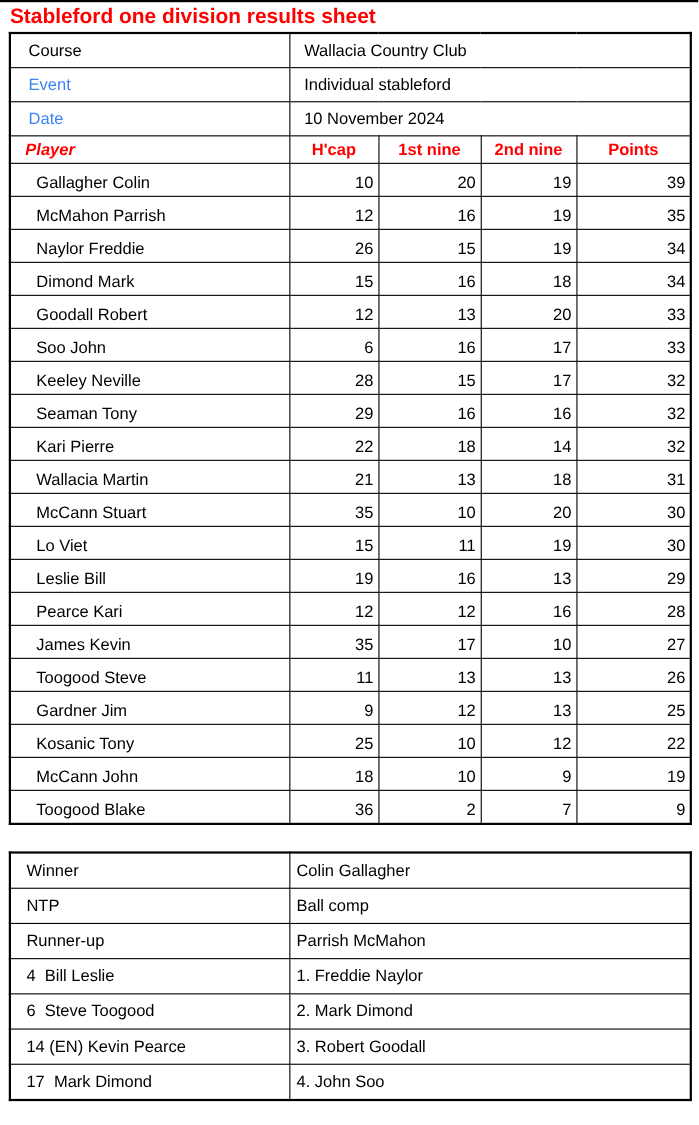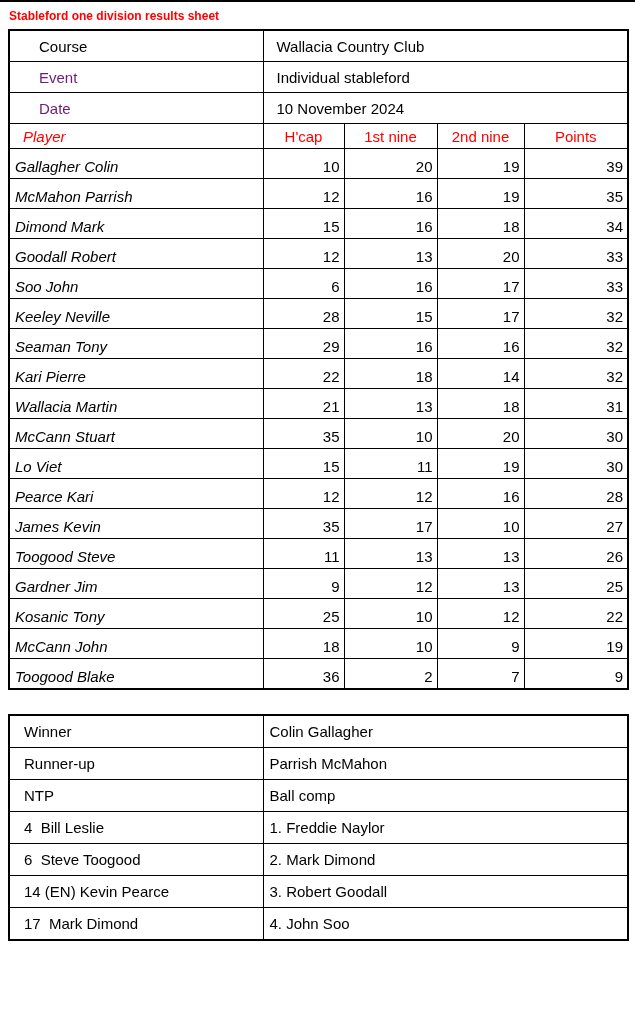--- a/index.html
+++ b/index.html
@@ -13,58 +13,59 @@
     overflow: hidden;
   }
   .top-line {
     height: 2px;
     width: 635px;
     background: #000000;
   }
   .sheet-title {
     color: #ff0000;
     font-weight: bold;
-    font-size: 12px;
+    font-size: 19px;
     line-height: 18px;
     padding: 5px 0 4px 9px;
     white-space: nowrap;
   }
   table {
     border-collapse: collapse;
     table-layout: fixed;
     margin-left: 8px;
     width: 619px;
     border: 2px solid #000000;
   }
   td {
     border: 1.5px solid #000000;
     font-size: 15px;
     overflow: hidden;
     white-space: nowrap;
   }
   
   .info-row td { height: 28px; vertical-align: middle; }
-  .info-label { padding-left: 29px; }
-  .info-label.red { color: #701a75; }
+  .info-label { padding-left: 16px; }
+  .info-label.red { color: #3b82f6; }
   .info-value { padding-left: 13px; }
   
   .hdr-row td {
     height: 22px;
     color: #ff0000;
     text-align: center;
     vertical-align: middle;
+    font-weight: bold;
   }
   .hdr-row td.player-hdr {
     text-align: left;
     font-style: italic;
     padding-left: 13px;
   }
   
   .res-row td { height: 25px; vertical-align: bottom; padding-bottom: 3px; }
-  .name-cell { font-style: italic; padding-left: 5px; margin-left: 48px; }
+  .name-cell { padding-left: 23px; margin-left: 48px; }
   .num-cell { text-align: right; padding-right: 4px; }
   
   .prizes { margin-top: 24px; }
   .prizes td { height: 29px; vertical-align: middle; }
   .prize-label { padding-left: 14px; white-space: pre; }
   .prize-value { padding-left: 6px; }
 </style>
 </head>
 <body>
 
@@ -108,20 +109,27 @@
     <td class="num-cell">39</td>
   </tr>
   <tr class="res-row">
     <td class="name-cell">McMahon Parrish</td>
     <td class="num-cell">12</td>
     <td class="num-cell">16</td>
     <td class="num-cell">19</td>
     <td class="num-cell">35</td>
   </tr>
   <tr class="res-row">
+    <td class="name-cell">Naylor Freddie</td>
+    <td class="num-cell">26</td>
+    <td class="num-cell">15</td>
+    <td class="num-cell">19</td>
+    <td class="num-cell">34</td>
+  </tr>
+  <tr class="res-row">
     <td class="name-cell">Dimond Mark</td>
     <td class="num-cell">15</td>
     <td class="num-cell">16</td>
     <td class="num-cell">18</td>
     <td class="num-cell">34</td>
   </tr>
   <tr class="res-row">
     <td class="name-cell">Goodall Robert</td>
     <td class="num-cell">12</td>
     <td class="num-cell">13</td>
@@ -169,20 +177,27 @@
     <td class="num-cell">10</td>
     <td class="num-cell">20</td>
     <td class="num-cell">30</td>
   </tr>
   <tr class="res-row">
     <td class="name-cell">Lo Viet</td>
     <td class="num-cell">15</td>
     <td class="num-cell">11</td>
     <td class="num-cell">19</td>
     <td class="num-cell">30</td>
+  </tr>
+  <tr class="res-row">
+    <td class="name-cell">Leslie Bill</td>
+    <td class="num-cell">19</td>
+    <td class="num-cell">16</td>
+    <td class="num-cell">13</td>
+    <td class="num-cell">29</td>
   </tr>
   <tr class="res-row">
     <td class="name-cell">Pearce Kari</td>
     <td class="num-cell">12</td>
     <td class="num-cell">12</td>
     <td class="num-cell">16</td>
     <td class="num-cell">28</td>
   </tr>
   <tr class="res-row">
     <td class="name-cell">James Kevin</td>
@@ -233,28 +248,28 @@
   <colgroup>
     <col style="width:254px">
       <col style="width:365px">
   </colgroup>
   <tbody>
       <tr>
     <td class="prize-label">Winner</td>
     <td class="prize-value">Colin Gallagher</td>
   </tr>
   <tr>
+    <td class="prize-label">NTP</td>
+    <td class="prize-value">Ball comp</td>
+  </tr>
+  <tr>
     <td class="prize-label">Runner-up</td>
     <td class="prize-value">Parrish McMahon</td>
   </tr>
   <tr>
-    <td class="prize-label">NTP</td>
-    <td class="prize-value">Ball comp</td>
-  </tr>
-  <tr>
     <td class="prize-label">4  Bill Leslie</td>
     <td class="prize-value">1. Freddie Naylor</td>
   </tr>
   <tr>
     <td class="prize-label">6  Steve Toogood</td>
     <td class="prize-value">2. Mark Dimond</td>
   </tr>
   <tr>
     <td class="prize-label">14 (EN) Kevin Pearce</td>
     <td class="prize-value">3. Robert Goodall</td>

